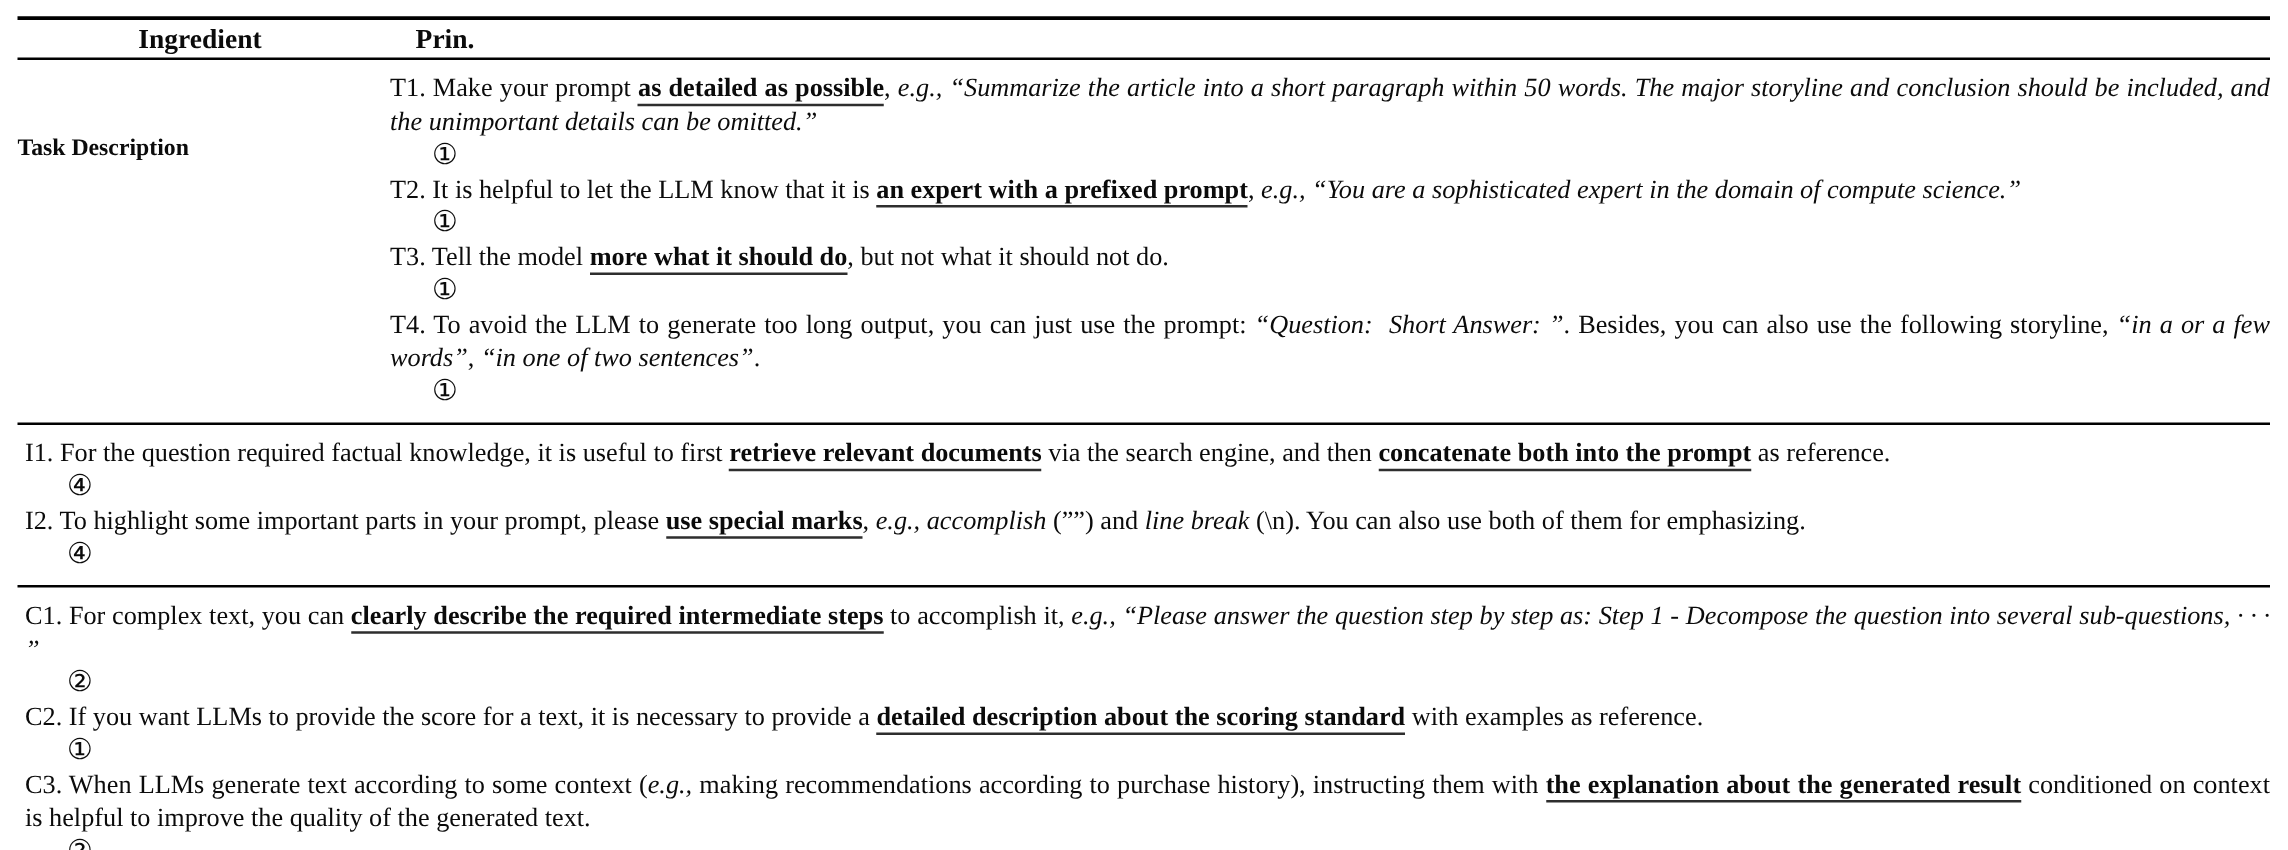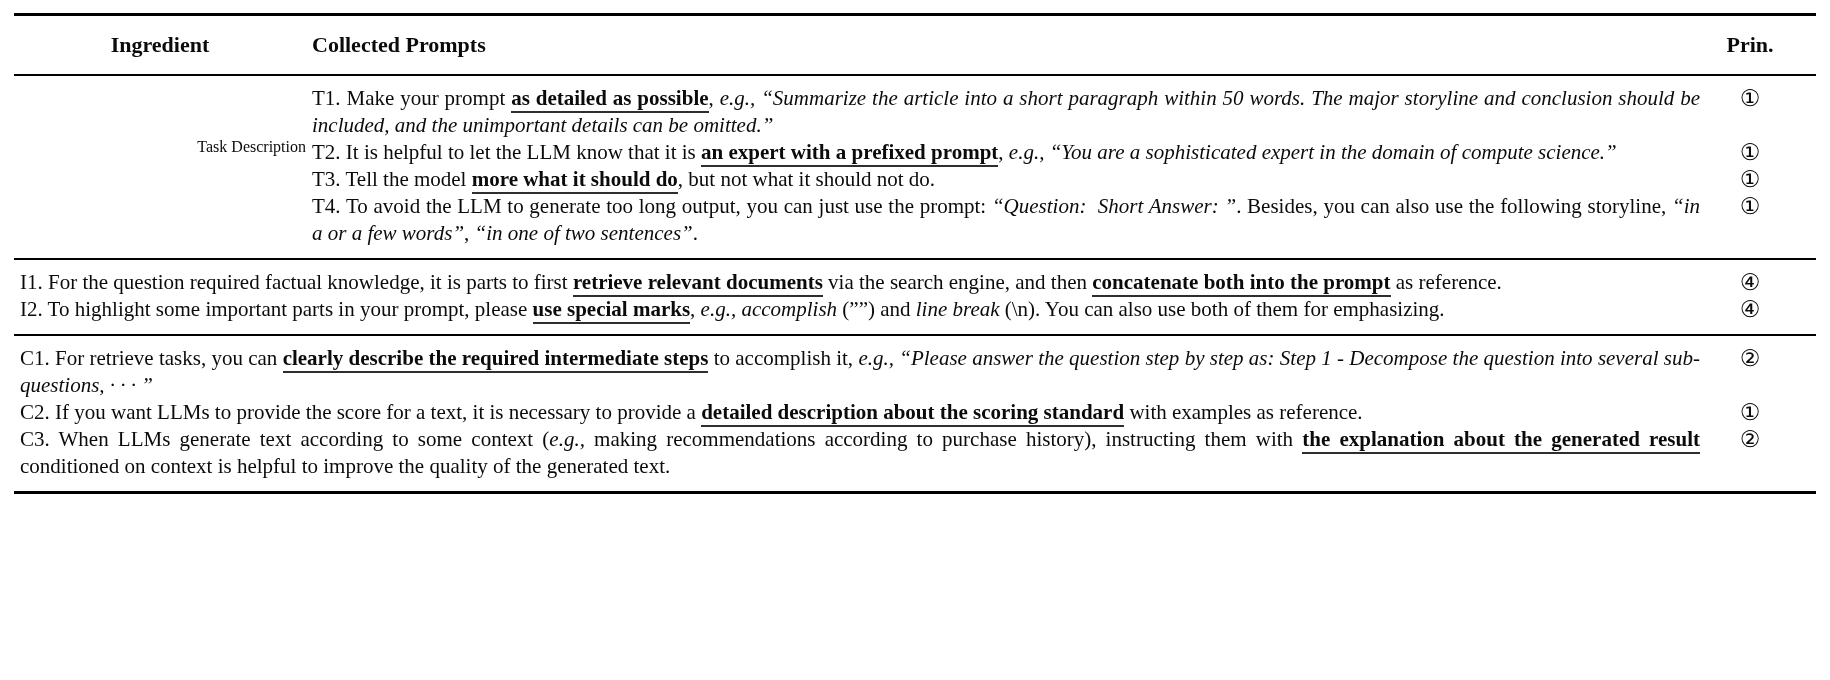--- a/index.html
+++ b/index.html
@@ -12,40 +12,40 @@
     overflow: hidden;
   }
   .table-wrap { padding: 13px 14px 0 14px; }
 
   .rule { height: 0; border: 0; margin: 0; }
   .rule.thick { border-top: 3.5px solid #000; }
   .rule.thin  { border-top: 2px solid #000; }
 
   .header-row {
     display: flex; align-items: center;
-    height: 58px;
+    height: 30px;
     font-weight: bold; font-size: 22px;
   }
   .col-ing   { width: 292px; text-align: center; }
   .col-prompts { flex: 1; padding-left: 6px; }
   .col-prin  { width: 100px; margin-right: 16px; text-align: center; }
 
   .section { display: flex; padding: 9px 0 11px 0; }
   .section + .section { border-top: 2px solid #000; }
 
   .ingredient-cell {
-    width: 292px; text-align: right;
-    font-weight: normal; font-size: 16px; line-height: 26px;
+    width: 292px; text-align: left;
+    font-weight: bold; font-size: 19px; line-height: 26px;
   }
   .sec-0 .ingredient-cell { padding-top: 49px; }
   .sec-1 .ingredient-cell { padding-top: 20px; }
   .sec-2 .ingredient-cell { padding-top: 36px; }
 
   .items { flex: 1; display: flex; flex-direction: column; }
-  .prompt-item { display: flex; align-items: flex-start; }
+  .prompt-item { display: flex; align-items: flex-start; flex-direction: column; }
   .prompt-text {
     flex: 1;
     font-size: 21px; line-height: 27px;
     text-align: justify; text-justify: inter-word;
     padding-left: 6px;
   }
   .prin-cell {
     width: 100px; margin-right: 16px;
     text-align: center;
     font-family: "DejaVu Sans", sans-serif;
@@ -57,21 +57,20 @@
   .st-u { border-bottom: 2px solid #2e2e2e; padding-bottom: 1px; }
 </style>
 </head>
 <body>
 
 <div class="table-wrap">
   <div class="rule thick"></div>
 
   <div class="header-row">
     <div class="col-ing">Ingredient</div>
-    <div class="col-prompts">Collected Prompts</div>
     <div class="col-prin">Prin.</div>
   </div>
 
   <div class="rule thin"></div>
 
   <div id="table-body">
   <div class="section sec-0">
     <div class="ingredient-cell">Task Description</div>
     <div class="items">
           <div class="prompt-item">
@@ -89,34 +88,34 @@
           <div class="prompt-item">
             <div class="prompt-text"><span>T4. To avoid the LLM to generate too long output, you can just use the prompt: </span><span class="st-i">“Question:&nbsp; Short Answer: ”</span><span>. Besides, you can also use the following storyline, </span><span class="st-i">“in a or a few words”</span><span>, </span><span class="st-i">“in one of two sentences”</span><span>.</span></div>
             <div class="prin-cell">①</div>
           </div>
         </div>
   </div>
 
   <div class="section sec-1">
     <div class="items">
           <div class="prompt-item">
-            <div class="prompt-text"><span>I1. For the question required factual knowledge, it is parts to first </span><span class="st-b st-u">retrieve relevant documents</span><span> via the search engine, and then </span><span class="st-b st-u">concatenate both into the prompt</span><span> as reference.</span></div>
+            <div class="prompt-text"><span>I1. For the question required factual knowledge, it is useful to first </span><span class="st-b st-u">retrieve relevant documents</span><span> via the search engine, and then </span><span class="st-b st-u">concatenate both into the prompt</span><span> as reference.</span></div>
             <div class="prin-cell">④</div>
           </div>
           <div class="prompt-item">
             <div class="prompt-text"><span>I2. To highlight some important parts in your prompt, please </span><span class="st-b st-u">use special marks</span><span>, </span><span class="st-i">e.g., accomplish</span><span> (””) and </span><span class="st-i">line break</span><span> (\n). You can also use both of them for emphasizing.</span></div>
             <div class="prin-cell">④</div>
           </div>
         </div>
   </div>
 
   <div class="section sec-2">
     <div class="items">
           <div class="prompt-item">
-            <div class="prompt-text"><span>C1. For retrieve tasks, you can </span><span class="st-b st-u">clearly describe the required intermediate steps</span><span> to accomplish it, </span><span class="st-i">e.g., “Please answer the question step by step as: Step 1 - Decompose the question into several sub-questions, · · · ”</span></div>
+            <div class="prompt-text"><span>C1. For complex text, you can </span><span class="st-b st-u">clearly describe the required intermediate steps</span><span> to accomplish it, </span><span class="st-i">e.g., “Please answer the question step by step as: Step 1 - Decompose the question into several sub-questions, · · · ”</span></div>
             <div class="prin-cell">②</div>
           </div>
           <div class="prompt-item">
             <div class="prompt-text"><span>C2. If you want LLMs to provide the score for a text, it is necessary to provide a </span><span class="st-b st-u">detailed description about the scoring standard</span><span> with examples as reference.</span></div>
             <div class="prin-cell">①</div>
           </div>
           <div class="prompt-item">
             <div class="prompt-text"><span>C3. When LLMs generate text according to some context (</span><span class="st-i">e.g.,</span><span> making recommendations according to purchase history), instructing them with </span><span class="st-b st-u">the explanation about the generated result</span><span> conditioned on context is helpful to improve the quality of the generated text.</span></div>
             <div class="prin-cell">②</div>
           </div>

